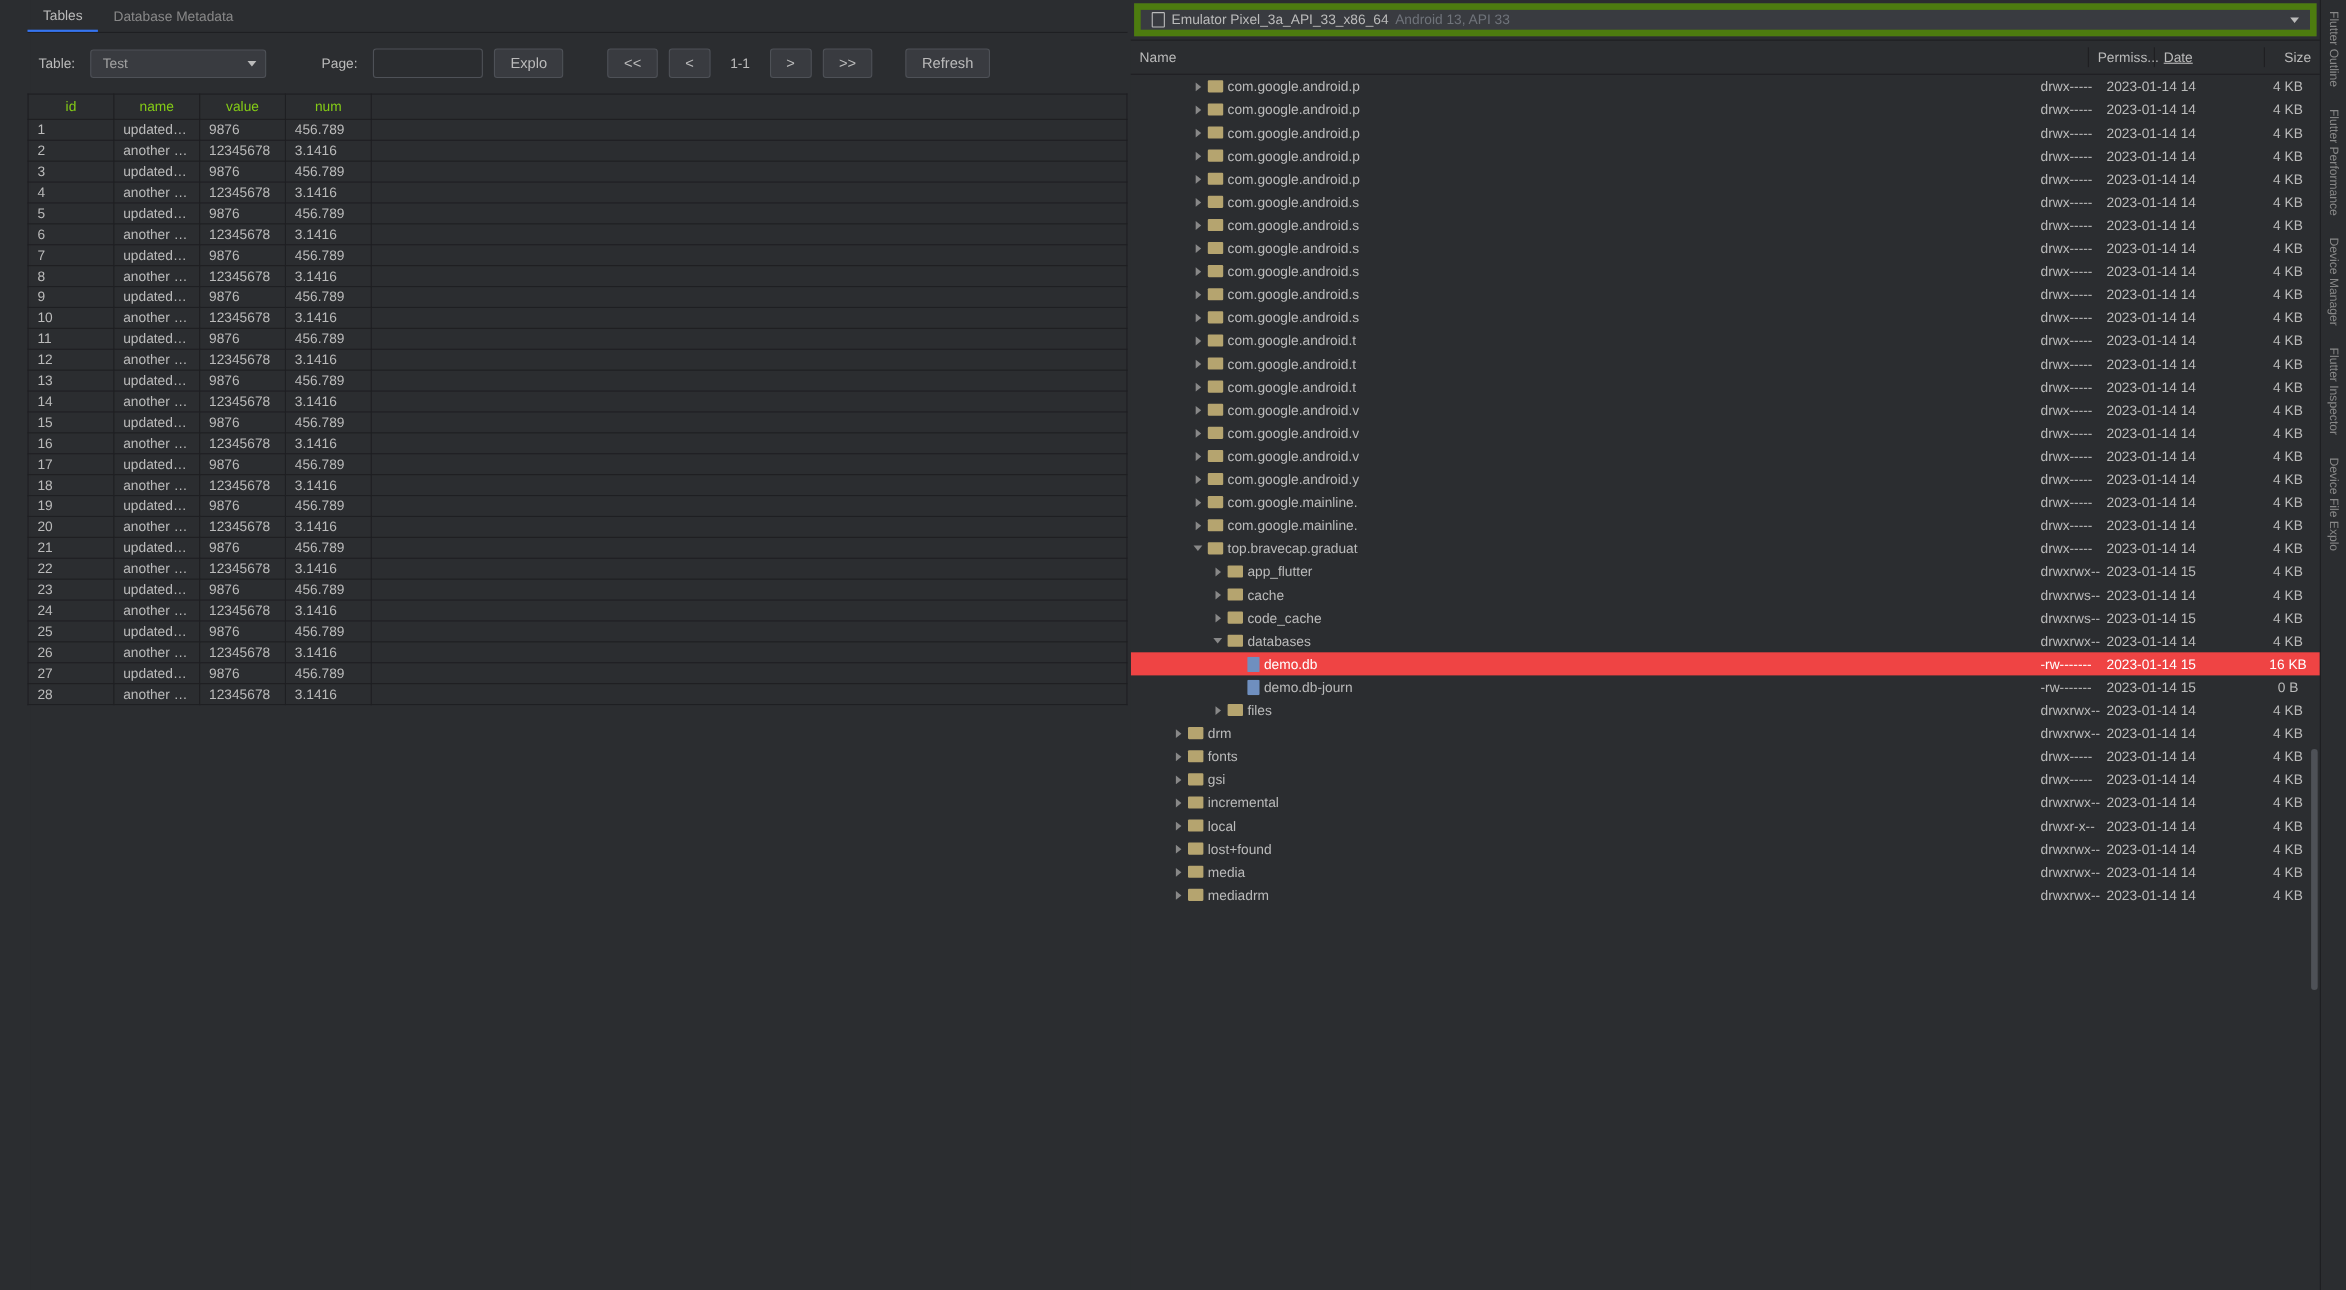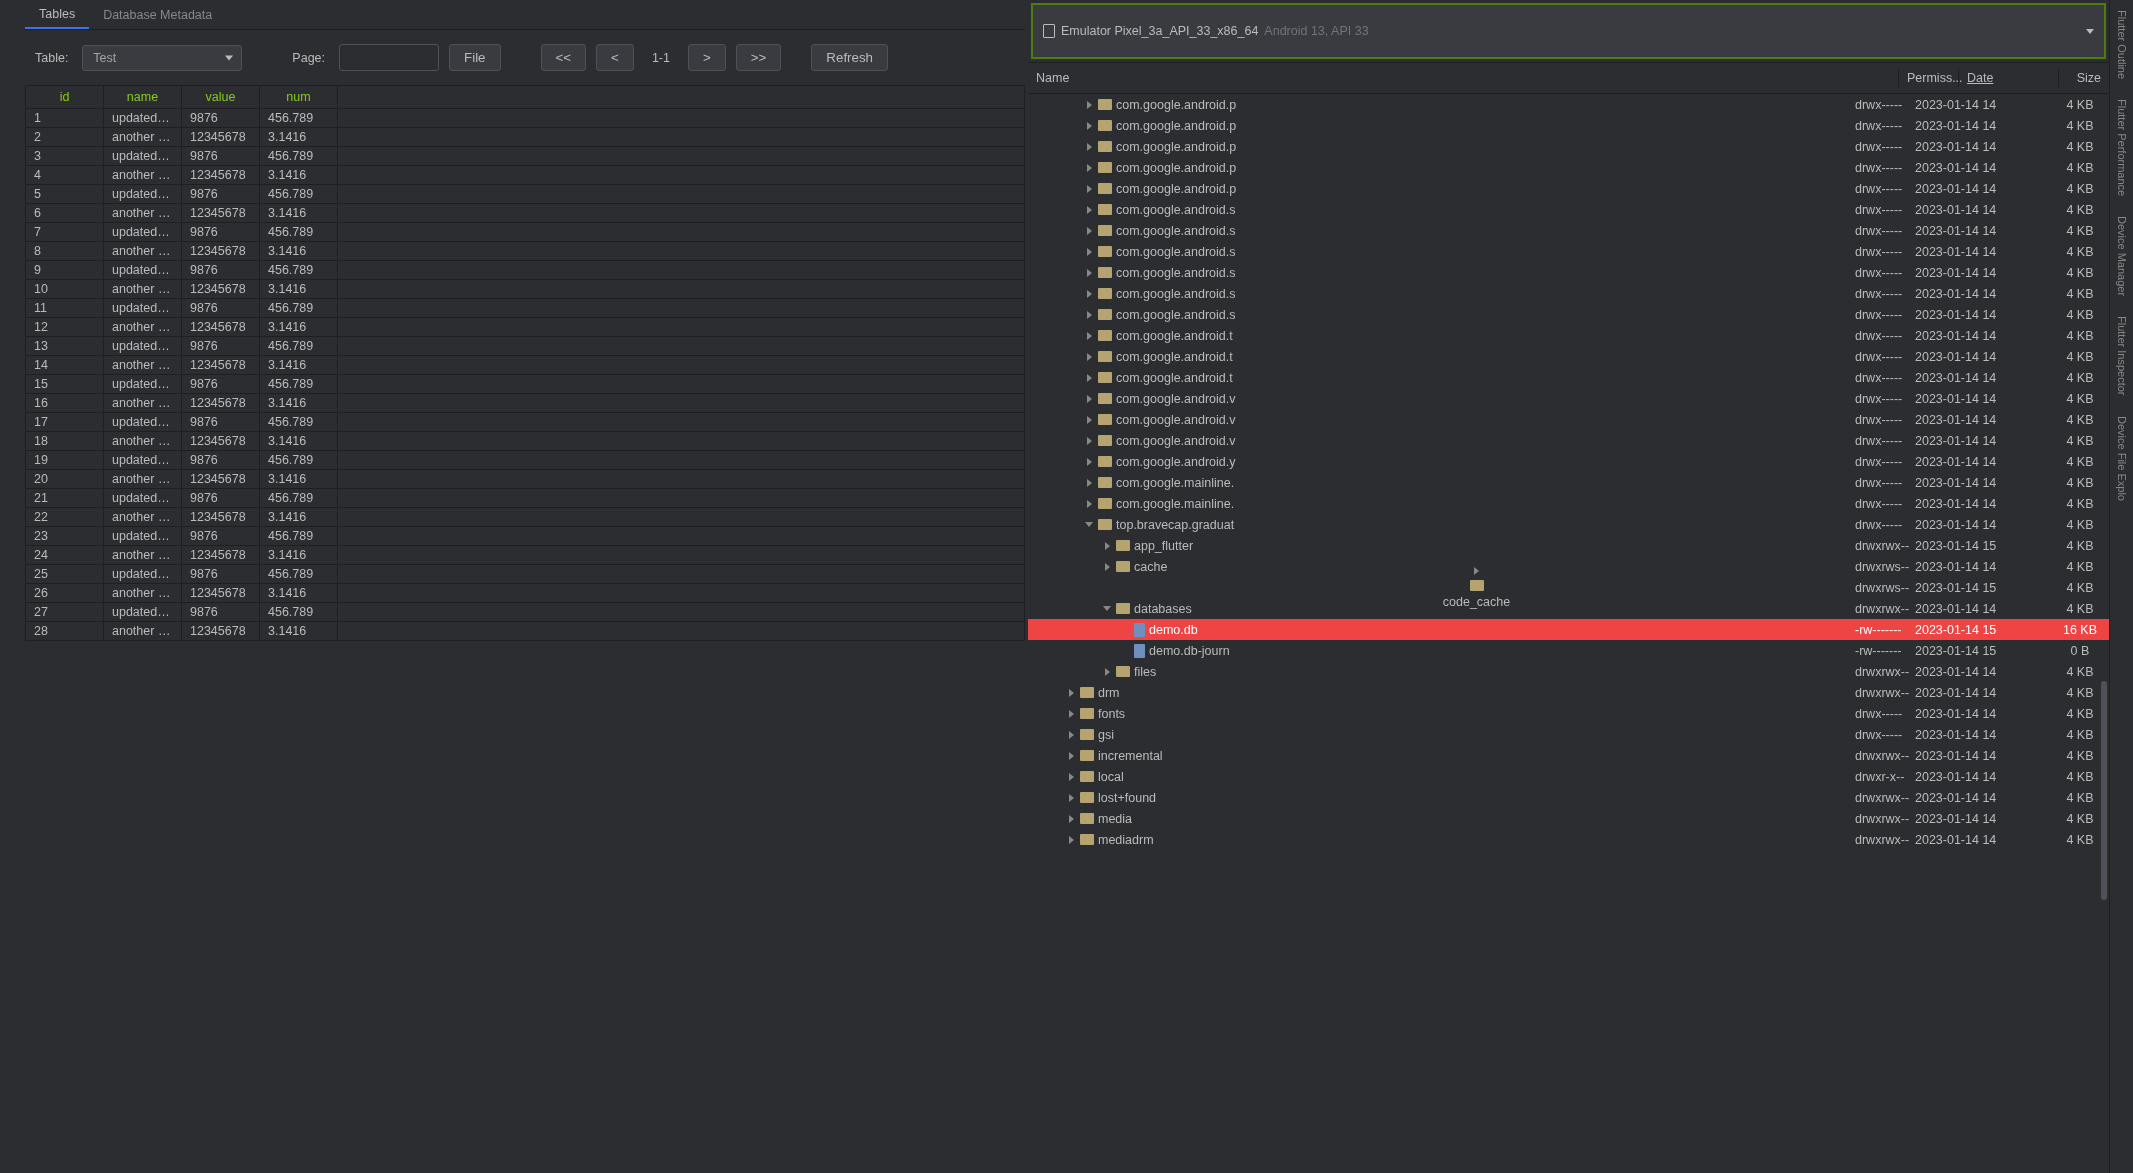--- a/index.html
+++ b/index.html
@@ -121,22 +121,22 @@
   right: 24px;
   top: 0;
   left: 1028px;
   bottom: 0;
   background: #2b2d30;
   display: flex;
   flex-direction: column;
 }
 .device-header {
   background: #393b40;
-  border: 2px solid #4d7c0f;
-  padding: 19px 10px;
+  border: 6px solid #4d7c0f;
+  padding: 2px 10px;
   display: flex;
   align-items: center;
   gap: 6px;
   margin: 3px;
 }
 .device-icon { width: 12px; height: 14px; border: 1px solid #bbb; border-radius: 1px; }
 .device-sub { color: #6f737a; }
 .device-dropdown {
   margin-left: auto;
   width: 0; height: 0;
@@ -267,21 +267,21 @@
 
   <div class="toolbar-row">
     <span class="toolbar-label">Table:</span>
     <div class="select-box">
       <span>Test</span>
       <span class="select-arrow"></span>
     </div>
     <span style="width:30px"></span>
     <span class="toolbar-label">Page:</span>
     <input class="input-box" value="" style="">
-    <button class="toolbar-btn">File</button>
+    <button class="toolbar-btn">Explo</button>
     <span style="width:20px"></span>
     <button class="toolbar-btn">&lt;&lt;</button>
     <button class="toolbar-btn">&lt;</button>
     <span class="page-counter">1-1</span>
     <button class="toolbar-btn">&gt;</button>
     <button class="toolbar-btn">&gt;&gt;</button>
     <span style="width:10px"></span>
     <button class="toolbar-btn">Refresh</button>
   </div>
 
@@ -743,21 +743,21 @@
         <div class="tree-name" style="padding-left: 74px;">
           <span class="chevron"></span>
           <span class="folder-icon"></span>
           <span>cache</span>
         </div>
         <div class="tree-perm">drwxrws--</div>
         <div class="tree-date">2023-01-14 14</div>
         <div class="tree-size">4 KB</div>
       </div>
       <div class="tree-row">
-        <div class="tree-name" style="padding-left: 74px; flex-direction: column;">
+        <div class="tree-name" style="padding-left: 74px;">
           <span class="chevron"></span>
           <span class="folder-icon"></span>
           <span>code_cache</span>
         </div>
         <div class="tree-perm">drwxrws--</div>
         <div class="tree-date">2023-01-14 15</div>
         <div class="tree-size">4 KB</div>
       </div>
       <div class="tree-row">
         <div class="tree-name" style="padding-left: 74px;">

